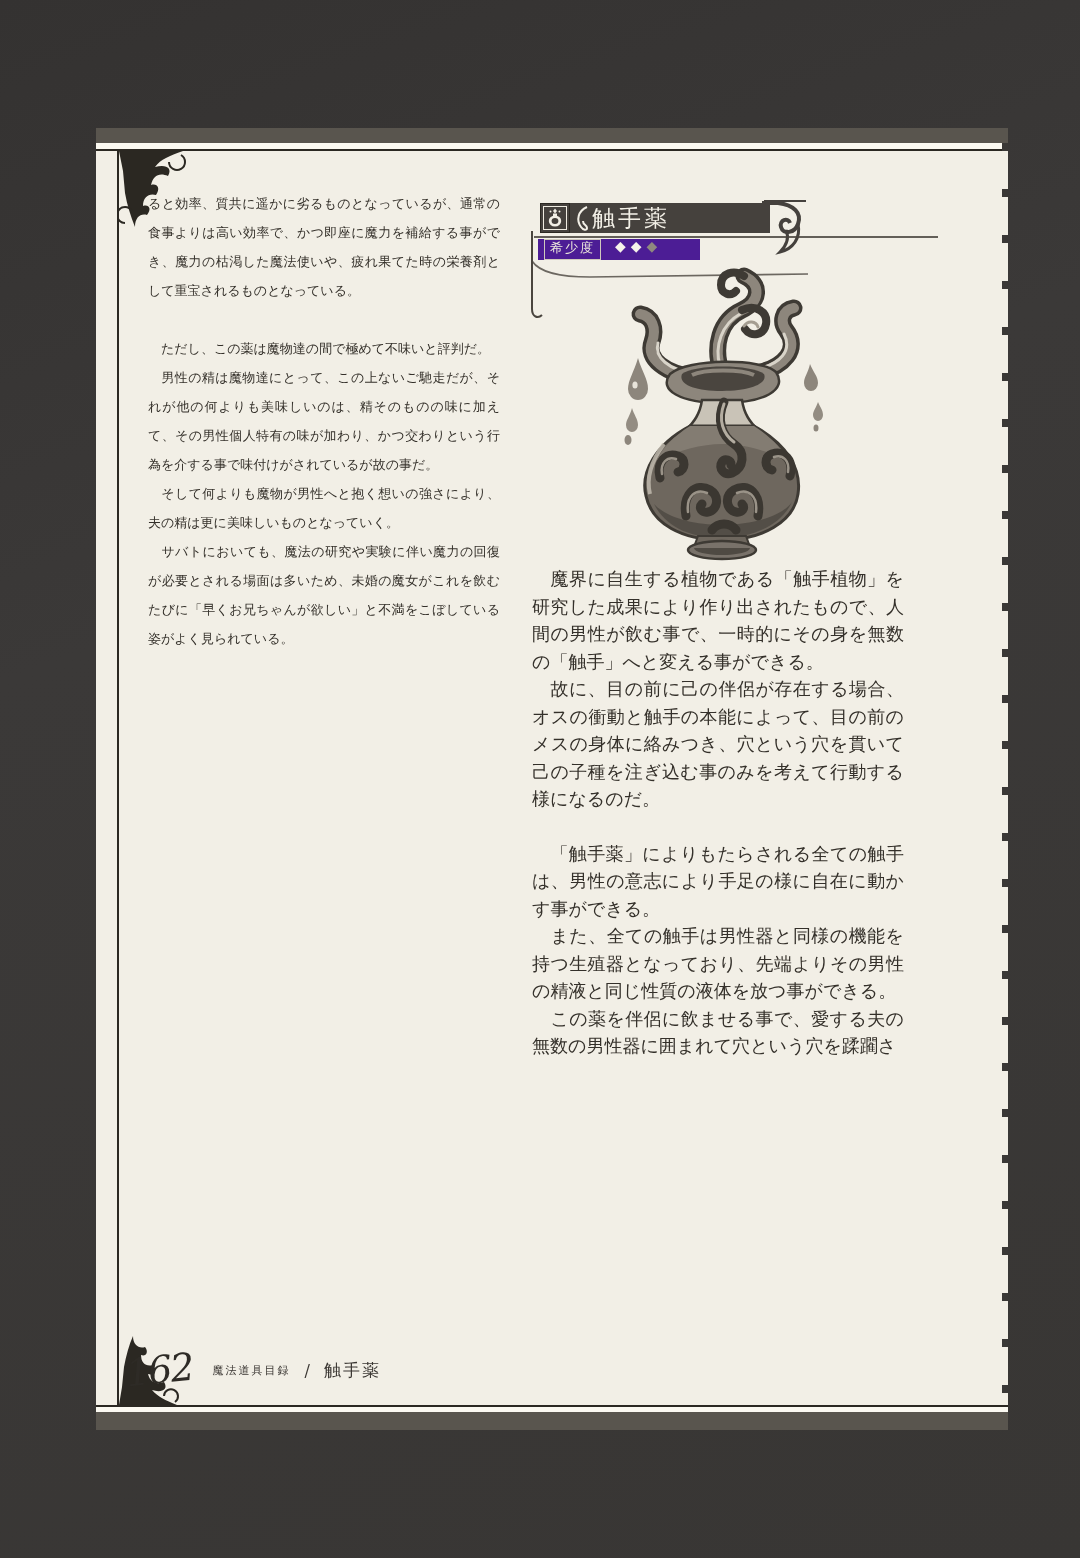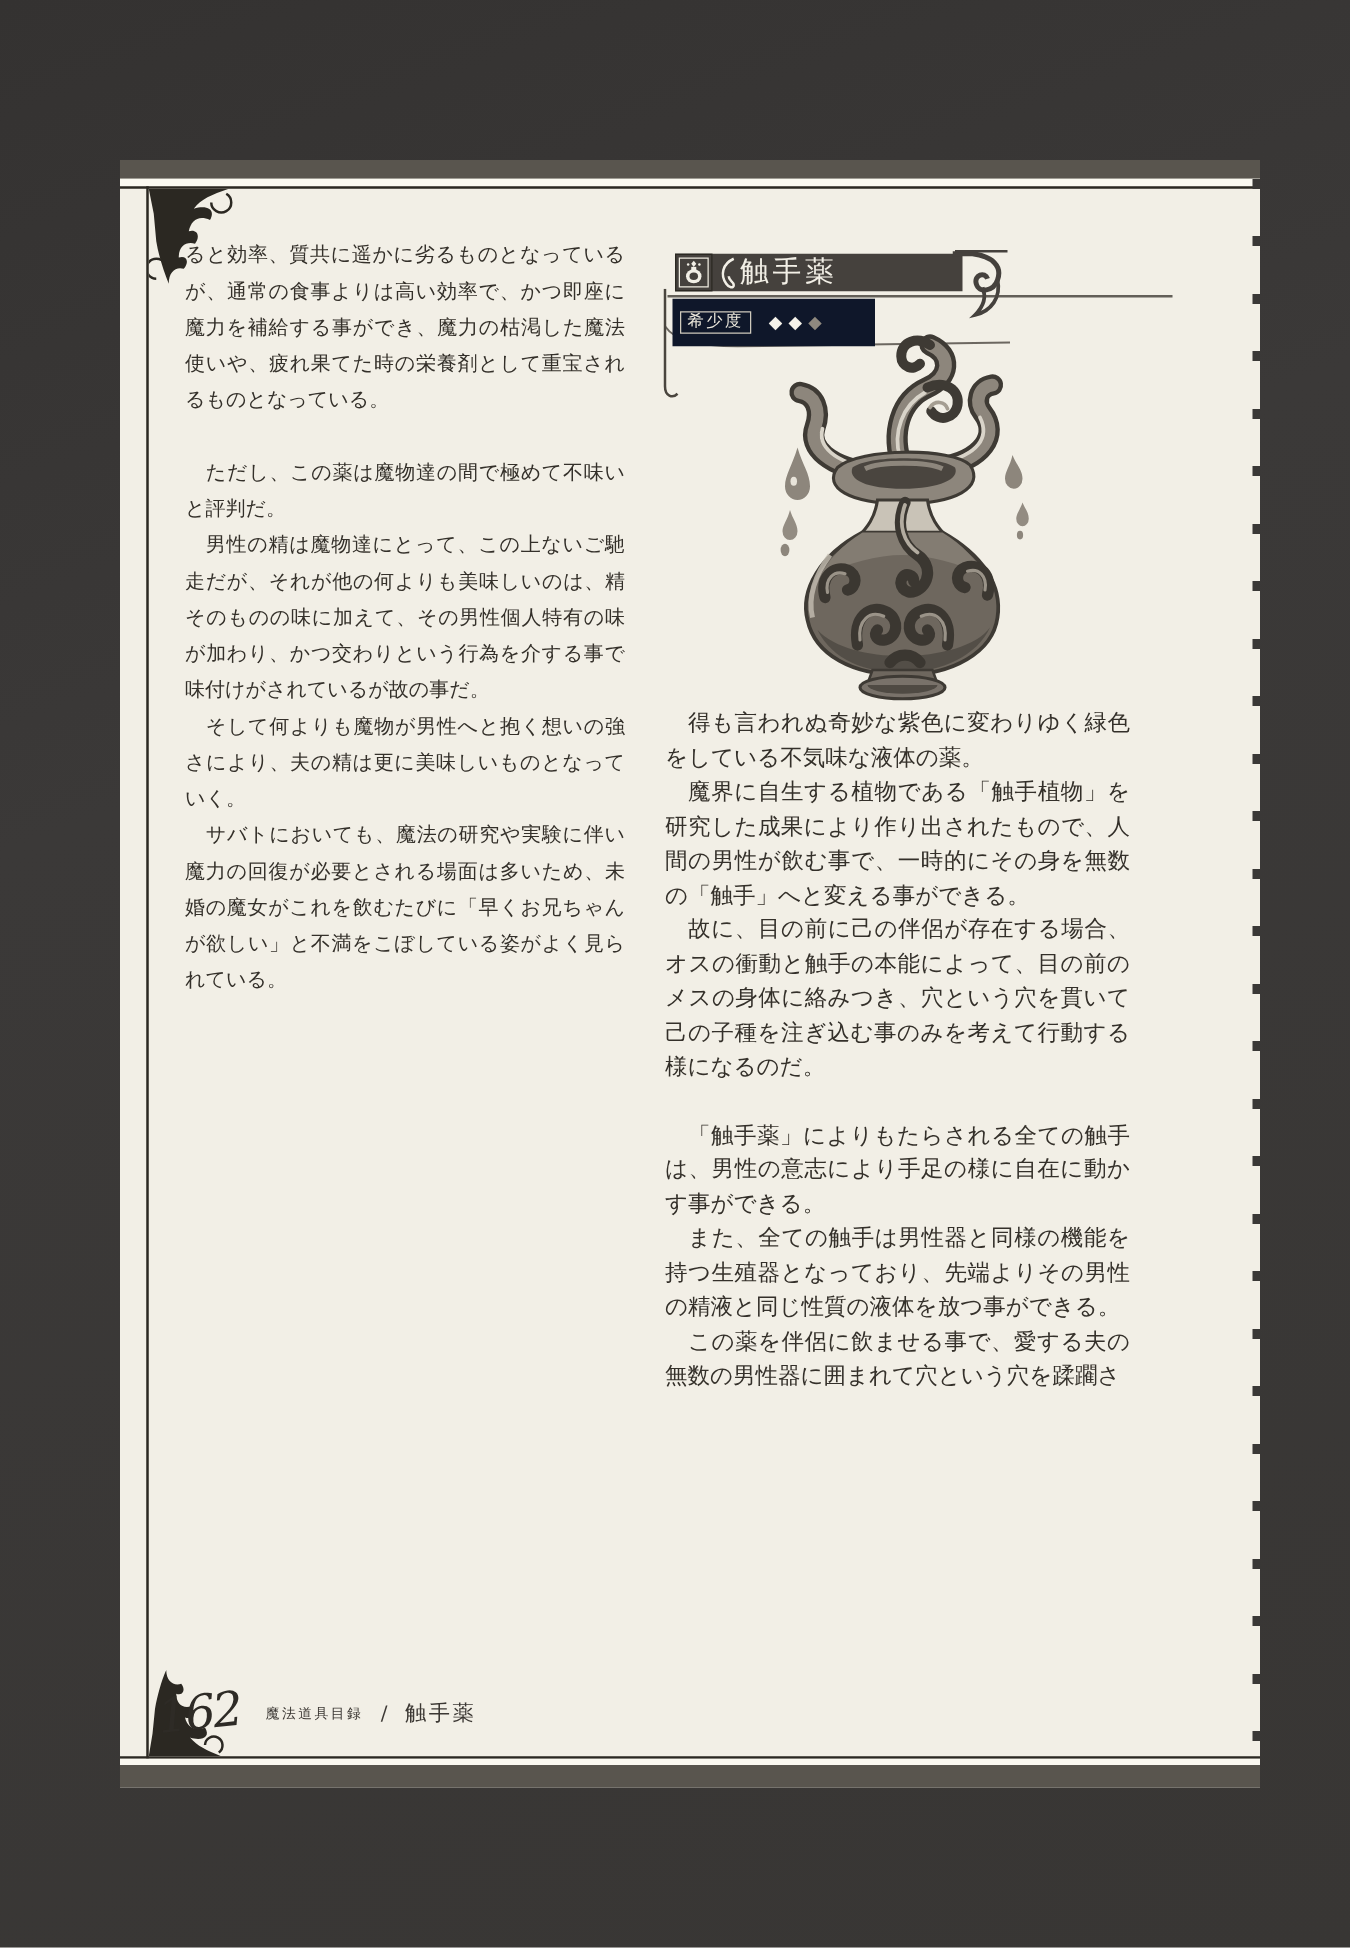--- a/index.html
+++ b/index.html
@@ -26,21 +26,21 @@
   }
   .corner-orn { position:absolute; left:23px; }
   .corner-orn.tl { top:23px; }
   .corner-orn.bl { top:1195px; transform:scaleY(-1); }
 
   
   .col { position:absolute; color:#34302a; }
   .left-col  { left:52px;  top:61px;  width:352px; }
   .right-col { left:436px; top:437px; width:372px; }
   .para { margin:0; text-align:justify; }
-  .left-col  .para { font-size:16px; line-height:29px; }
+  .left-col  .para { font-size:13px; line-height:29px; }
   .right-col .para { font-size:18px;   line-height:27.5px; }
   .left-col  .gap { margin-top:29px; }
   .right-col .gap { margin-top:27px; }
 
   
   .title-bar {
     position:absolute; left:444px; top:75px; width:230px; height:30px;
     background:#45413d; color:#f2efe6;
   }
   .title-text {
@@ -51,22 +51,22 @@
     position:absolute; left:444px; top:75px; width:30px; height:30px;
     background:#45413d; box-sizing:border-box; border:1px solid #2b2822; padding:2px;
   }
   .icon-frame { width:100%; height:100%; box-sizing:border-box; border:1.5px solid #efece1; display:flex; align-items:center; justify-content:center; }
   .bar-curl { position:absolute; left:478px; top:77px; }
   .bar-flourish { position:absolute; left:666px; top:71px; }
   .top-rule { position:absolute; left:438px; top:108px; width:404px; height:1.5px; background:#4a453e; opacity:.85; }
   .deco-lines { position:absolute; left:430px; top:103px; }
 
   .rarity-bar {
-    position:absolute; left:442px; top:111px; width:162px; height:38px;
-    background:#0f172a; display:flex; align-items:center; padding-left:6px; box-sizing:border-box;
+    position:absolute; left:442px; top:111px; width:162px; height:21px;
+    background:#4c1d95; display:flex; padding-left:6px; box-sizing:border-box;
   }
   .rarity-label {
     font-size:13px; color:#ece8dc; border:1px solid #cfcabd;
     padding:0 5px; line-height:16px; letter-spacing:2px; white-space:nowrap;
   }
   .diamonds { display:flex; gap:5px; margin-left:14px; font-size:14px; line-height:1; }
   .diamond.bright { color:#f6f3ea; }
   .diamond.dim    { color:#8f897f; }
 
   .illustration { position:absolute; left:498px; top:134px; }
@@ -218,21 +218,20 @@
         <path d="M194,210 C196,199 189,192 180,195"></path>
       </g>
     </g>
 
     <path d="M104,274 L100,285 L156,285 L152,274 Z" fill="#6e675e" stroke="#3e3a34" stroke-width="2"></path>
     <ellipse cx="128" cy="288" rx="34" ry="9" fill="#79726a" stroke="#3e3a34" stroke-width="2.5"></ellipse>
     <path d="M100,286 a28,7 0 0 0 56,0 Z" fill="#4f4a43"></path>
   </svg>
 
   <div class="col right-col">
-    <p class="para">　得も言われぬ奇妙な紫色に変わりゆく緑色をしている不気味な液体の薬。</p>
     <p class="para">　魔界に自生する植物である「触手植物」を研究した成果により作り出されたもので、人間の男性が飲む事で、一時的にその身を無数の「触手」へと変える事ができる。</p>
     <p class="para">　故に、目の前に己の伴侶が存在する場合、オスの衝動と触手の本能によって、目の前のメスの身体に絡みつき、穴という穴を貫いて己の子種を注ぎ込む事のみを考えて行動する様になるのだ。</p>
     <p class="para gap">　「触手薬」によりもたらされる全ての触手は、男性の意志により手足の様に自在に動かす事ができる。</p>
     <p class="para">　また、全ての触手は男性器と同様の機能を持つ生殖器となっており、先端よりその男性の精液と同じ性質の液体を放つ事ができる。</p>
     <p class="para">　この薬を伴侶に飲ませる事で、愛する夫の無数の男性器に囲まれて穴という穴を蹂躙さ</p>
   </div>
 
   <div class="footer">
     <span class="page-number">162</span>
     <span class="footer-title">魔法道具目録</span>

